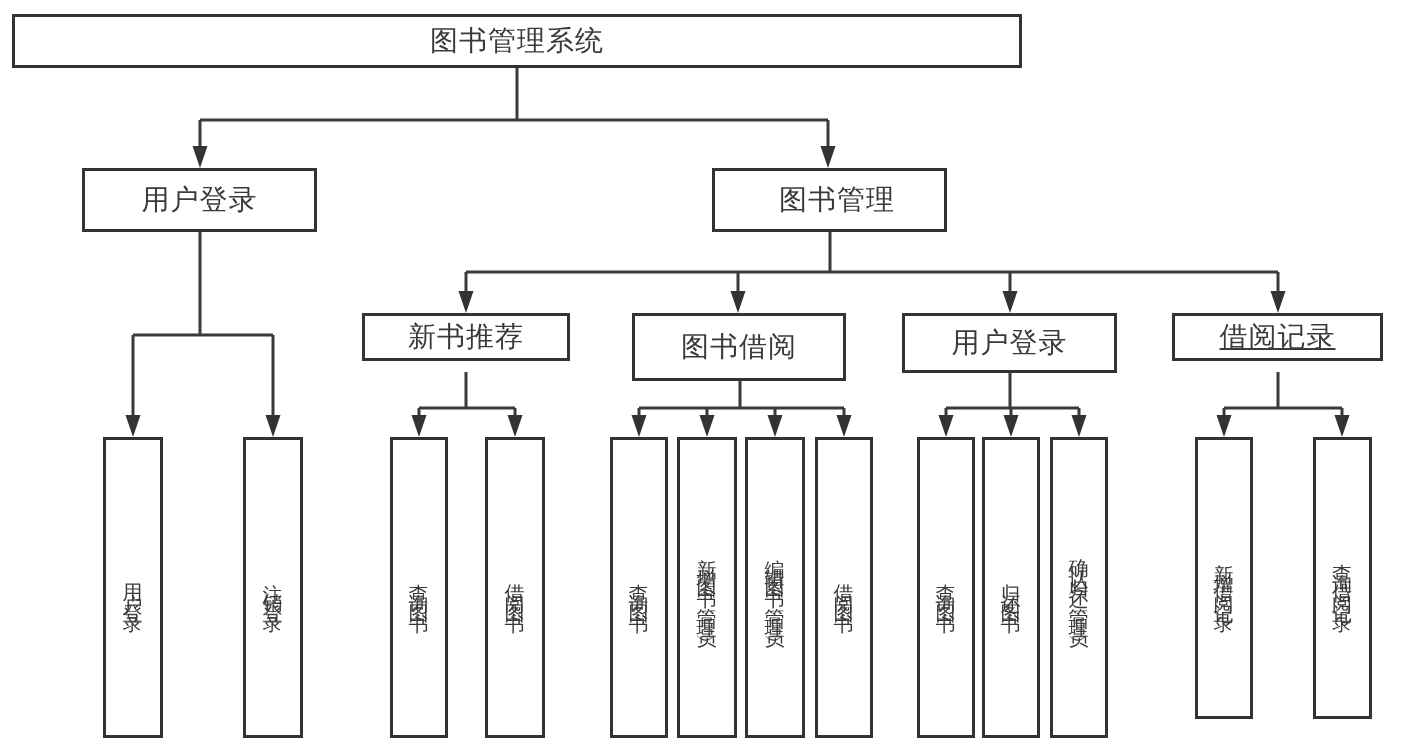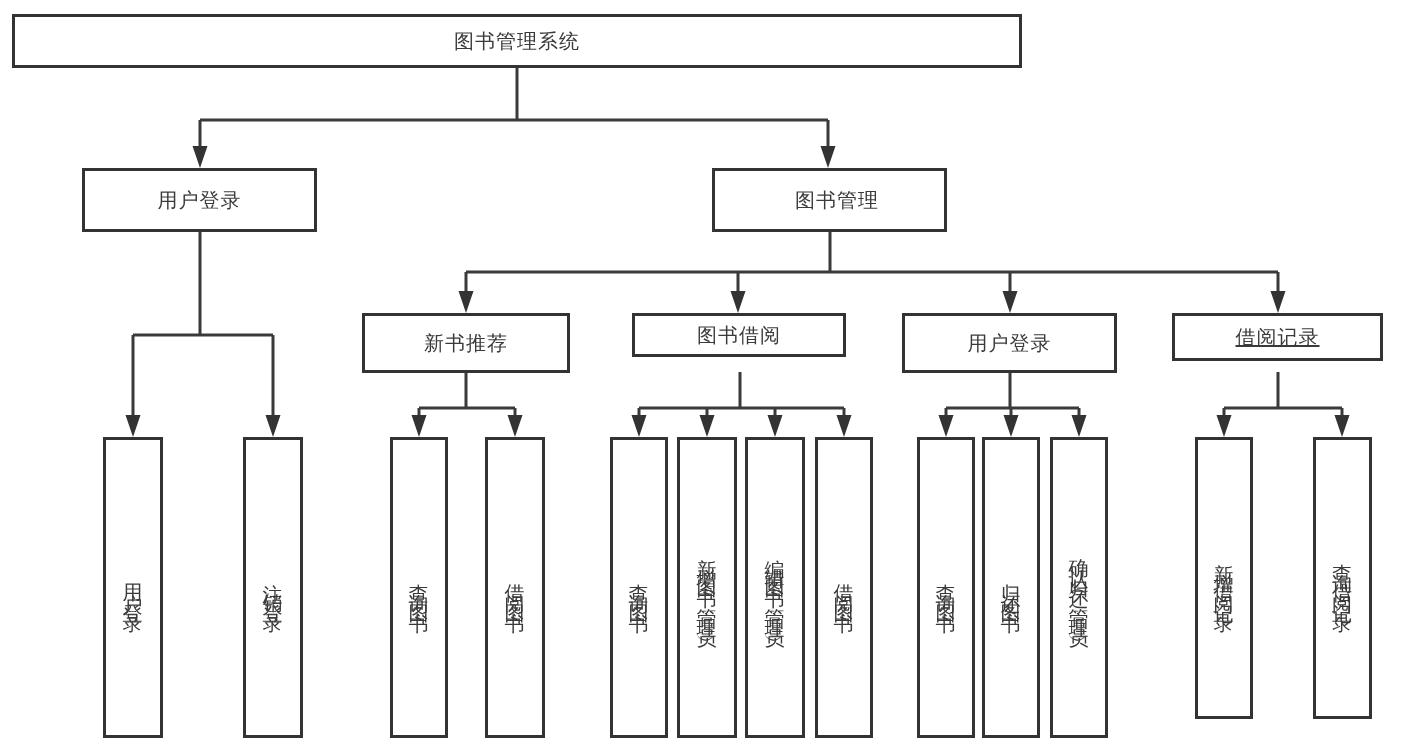--- a/index.html
+++ b/index.html
@@ -22,21 +22,21 @@
     box-sizing: border-box;
     background: #ffffff;
     border: 3px solid #333333;
     display: flex;
     align-items: center;
     justify-content: center;
     z-index: 2;
     color: #3a3a3a;
   }
   .htext {
-    font-size: 20px;
+    font-size: 28px;
     color: #3a3a3a;
     white-space: nowrap;
     letter-spacing: 1px;
   }
   .vtext {
     writing-mode: vertical-rl;
     text-orientation: mixed;
     font-size: 20px;
     color: #3a3a3a;
     letter-spacing: 10px;
@@ -108,24 +108,24 @@
     <span class="htext">图书管理系统</span>
   </div>
 
   <div class="box" style="left:82px; top:168px; width:235px; height:64px;">
     <span class="htext">用户登录</span>
   </div>
   <div class="box" style="left:712px; top:168px; width:235px; height:64px;padding-left:15px;">
     <span class="htext">图书管理</span>
   </div>
 
-  <div class="box" style="left:362px; top:313px; width:208px; height:60px;">
+  <div class="box" style="left:362px; top:313px; width:208px; height:48px;">
     <span class="htext">新书推荐</span>
   </div>
-  <div class="box" style="left:632px; top:313px; width:214px; height:44px;">
+  <div class="box" style="left:632px; top:313px; width:214px; height:68px;">
     <span class="htext">图书借阅</span>
   </div>
   <div class="box" style="left:902px; top:313px; width:215px; height:60px;">
     <span class="htext">用户登录</span>
   </div>
   <div class="box" style="left:1172px; top:313px; width:211px; height:48px;text-decoration:underline;">
     <span class="htext">借阅记录</span>
   </div>
 
   <div class="box" style="left:103px; top:437px; width:60px; height:301px;">

